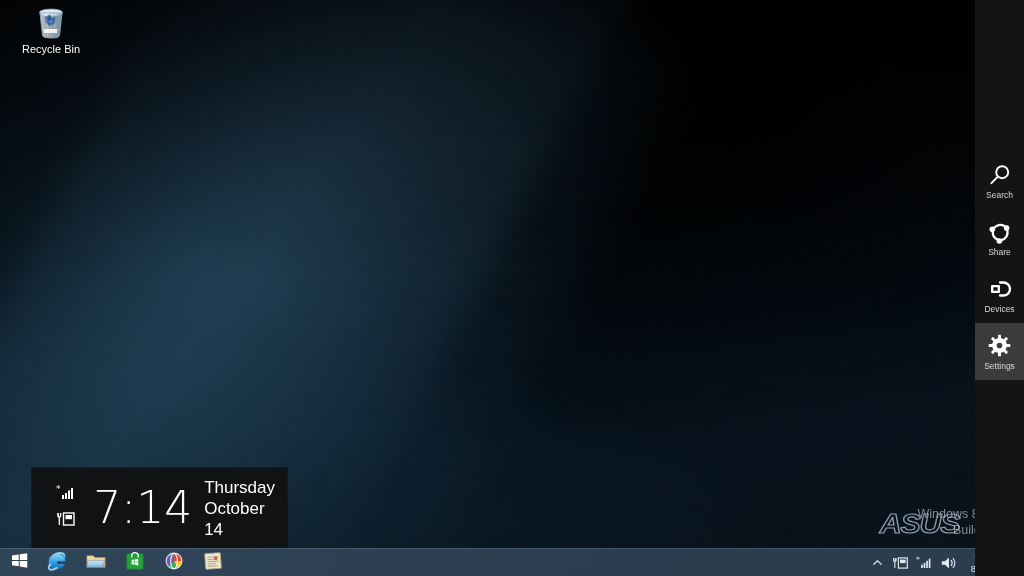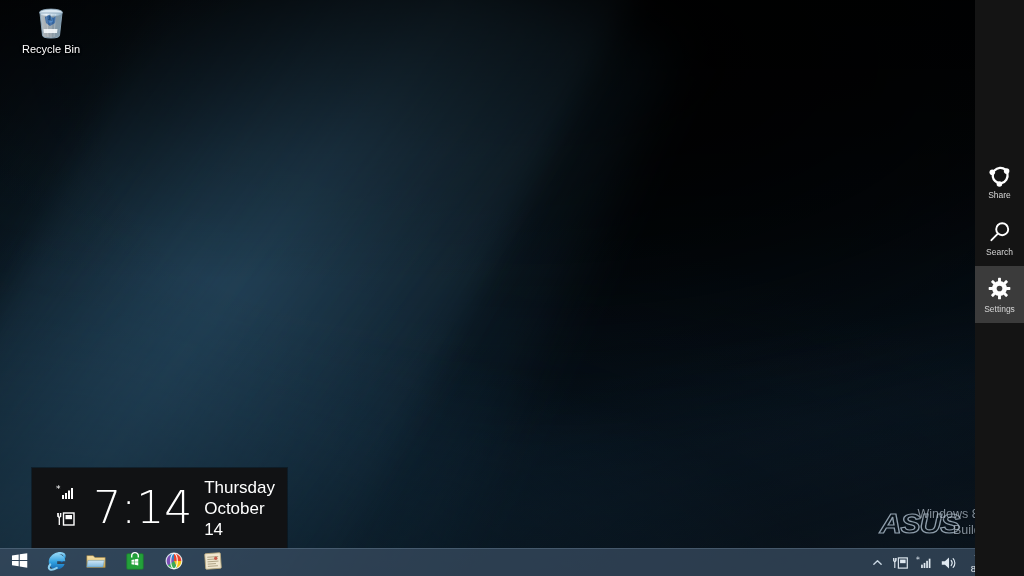--- a/index.html
+++ b/index.html
@@ -355,42 +355,52 @@
     <div>Windows 8.1 Pro</div>
     <div>Build 9600</div>
   </div>
 
   <div id="charms-bar">
     <div id="charms-spacer"></div>
 
     <div class="charm">
       <span class="charm-icon">
         <svg width="24" height="24" viewBox="0 0 24 24">
+          <circle cx="14.2" cy="9.2" r="6" fill="none" stroke="#ffffff" stroke-width="1.9"></circle>
+          <line x1="9.6" y1="13.8" x2="3.4" y2="20.2" stroke="#ffffff" stroke-width="1.9" stroke-linecap="round"></line>
+        </svg>
+      </span>
+      <span class="charm-label">Search</span>
+    </div>
+
+    <div class="charm">
+      <span class="charm-icon">
+        <svg width="24" height="24" viewBox="0 0 24 24">
           <path d="M6.5 7.5 A8 8 0 0 1 17.5 6.6" fill="none" stroke="#ffffff" stroke-width="2.3" stroke-linecap="round"></path>
           <path d="M19.4 10.6 A8 8 0 0 1 13.4 20.2" fill="none" stroke="#ffffff" stroke-width="2.3" stroke-linecap="round"></path>
           <path d="M9.6 19.6 A8 8 0 0 1 4.8 11.4" fill="none" stroke="#ffffff" stroke-width="2.3" stroke-linecap="round"></path>
           <circle cx="18.6" cy="8.1" r="2.8" fill="#ffffff"></circle>
           <circle cx="11.4" cy="21" r="2.8" fill="#ffffff"></circle>
           <circle cx="4.3" cy="9.3" r="2.8" fill="#ffffff"></circle>
         </svg>
       </span>
       <span class="charm-label">Share</span>
     </div>
 
+
     <div class="charm">
       <span class="charm-icon">
         <svg width="24" height="24" viewBox="0 0 24 24">
-          <circle cx="14.2" cy="9.2" r="6" fill="none" stroke="#ffffff" stroke-width="1.9"></circle>
-          <line x1="9.6" y1="13.8" x2="3.4" y2="20.2" stroke="#ffffff" stroke-width="1.9" stroke-linecap="round"></line>
-        </svg>
-      </span>
-      <span class="charm-label">Search</span>
-    </div>
-
-
+          <path d="M12 5.5 L15.5 5.5 A6.5 6.5 0 0 1 15.5 18.5 L12 18.5" fill="none" stroke="#ffffff" stroke-width="2.3" stroke-linecap="round"></path>
+          <rect x="3" y="8" width="9" height="8" rx="1" fill="#ffffff"></rect>
+          <rect x="5.4" y="10.2" width="4.2" height="3.6" rx="0.5" fill="#141414"></rect>
+        </svg>
+      </span>
+      <span class="charm-label">Devices</span>
+    </div>
 
     <div class="charm active">
       <span class="charm-icon">
         <svg width="25" height="25" viewBox="0 0 24 24">
           <path fill="#ffffff" d="M12 8.2a3.8 3.8 0 1 0 0 7.6 3.8 3.8 0 0 0 0-7.6zm0 5.9a2.1 2.1 0 1 1 0-4.2 2.1 2.1 0 0 1 0 4.2z"></path>
           <path fill="#ffffff" d="M20.6 13.6l-1.9-.35a6.9 6.9 0 0 0-.55-1.33l1.12-1.58a.5.5 0 0 0-.05-.64l-1.9-1.9a.5.5 0 0 0-.64-.05L15.1 8.87a6.9 6.9 0 0 0-1.33-.55L13.42 6.4a.5.5 0 0 0-.49-.4h-2.7a.5.5 0 0 0-.49.4l-.35 1.92a6.9 6.9 0 0 0-1.33.55L6.48 7.75a.5.5 0 0 0-.64.05l-1.9 1.9a.5.5 0 0 0-.05.64l1.12 1.58a6.9 6.9 0 0 0-.55 1.33l-1.9.35a.5.5 0 0 0-.4.49v2.7c0 .24.17.44.4.49l1.9.35c.14.46.33.9.55 1.33l-1.12 1.58a.5.5 0 0 0 .5.64l1.9 1.9c.17.17.44.2.64.05l1.58-1.12c.42.22.87.41 1.33.55l.35 1.9c.5.23.25.4.49.4h2.7c.24 0 .44-.17.49-.4l.35-1.9c.46-.14.9-.33 1.33-.55l1.58 1.12c.2.15.47.12.64-.05l1.9-1.9a.5.5 0 0 0 .05-.64l-1.12-1.58c.22-.42.41-.87.55-1.33l1.9-.35a.5.5 0 0 0 .4-.49v-2.7a.5.5 0 0 0-.4-.49z" transform="translate(0,-2.1) scale(1,1)" opacity="0"></path>
           <g fill="#ffffff">
             <circle cx="12" cy="12" r="7.1"></circle>
             <rect x="10.6" y="1.6" width="2.8" height="4.2" rx="0.6"></rect>
             <rect x="10.6" y="18.2" width="2.8" height="4.2" rx="0.6"></rect>

